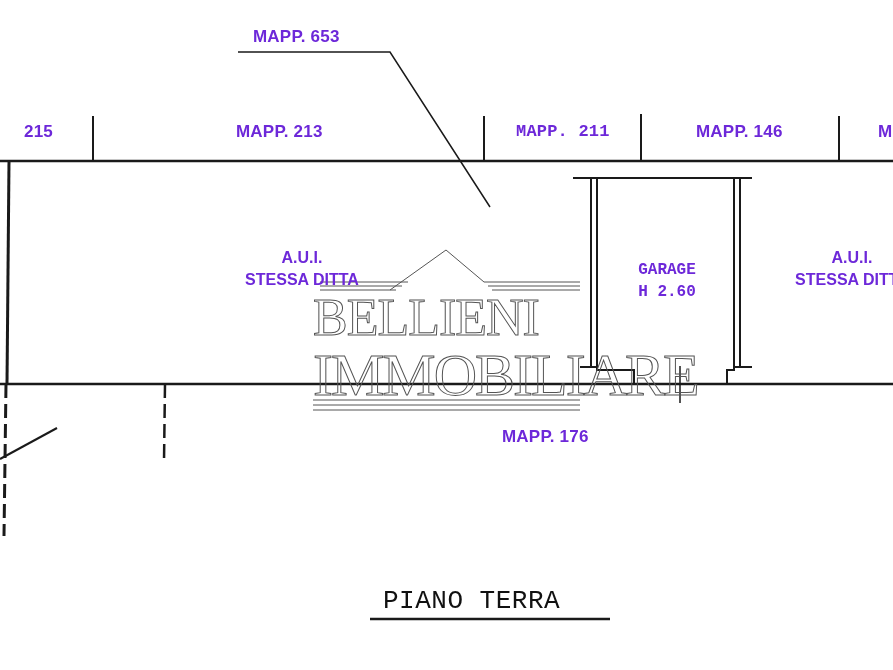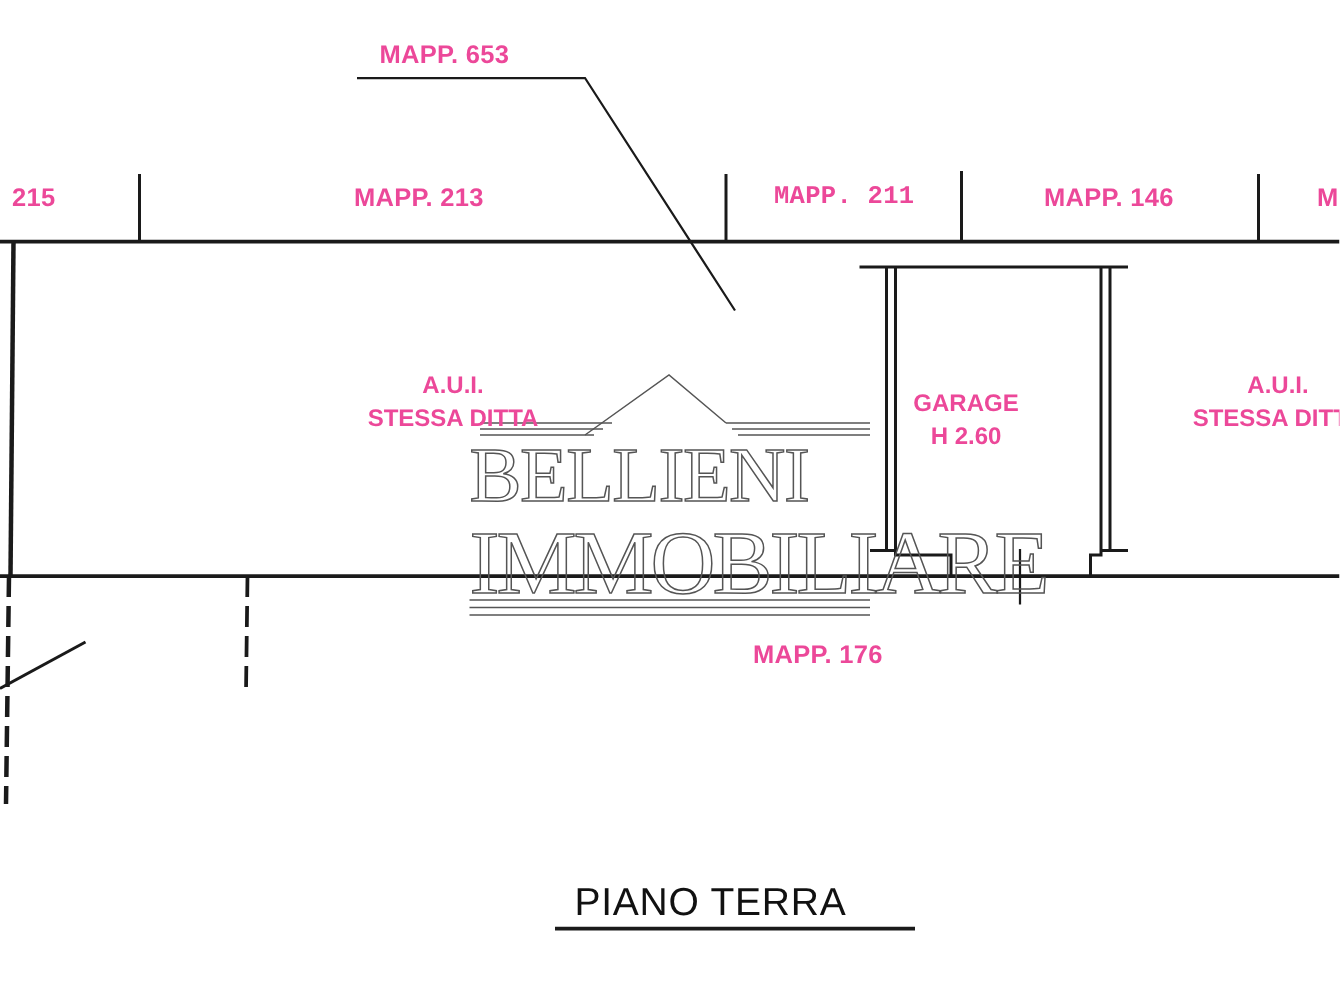--- a/index.html
+++ b/index.html
@@ -1,21 +1,21 @@
 <!DOCTYPE html>
 <html><head>
 <meta charset="utf-8">
 <style>
   html, body { margin: 0; padding: 0; background: #ffffff; }
   body { width: 893px; height: 670px; position: relative; overflow: hidden; font-family: "Liberation Sans", sans-serif; }
   #plan { position: absolute; left: 0; top: 0; width: 893px; height: 670px; }
-  .lbl { position: absolute; font-family: "Liberation Sans", sans-serif; color: #ec4899; font-weight: bold; white-space: nowrap; }
+  .lbl { position: absolute; font-family: "Liberation Sans", sans-serif; color: #6d28d9; font-weight: bold; white-space: nowrap; }
   .mapp { font-size: 17px; letter-spacing: 0.2px; }
   .room { font-size: 16px; text-align: center; line-height: 22px; font-weight: bold; }
-  .title { font-size: 26px; font-weight: normal; letter-spacing: 0.5px; color: #111; }
+  .title { font-size: 26px; font-weight: normal; letter-spacing: 0.5px; color: #111; font-family: Liberation Mono, monospace; }
   .wm { position: absolute; font-family: "Liberation Serif", serif; color: transparent; -webkit-text-stroke: 1px #555; white-space: nowrap; letter-spacing: -1px; }
 </style>
 </head>
 <body>
 
 <svg id="plan" viewBox="0 0 893 670" xmlns="http://www.w3.org/2000/svg">
 
   <line x1="0" y1="161" x2="893" y2="161" stroke="#1a1a1a" stroke-width="2.5"></line>
 
   <line x1="93" y1="116" x2="93" y2="161" stroke="#1a1a1a" stroke-width="2"></line>
@@ -53,32 +53,32 @@
     <line x1="484" y1="282" x2="580" y2="282"></line>
       <line x1="488" y1="286" x2="580" y2="286"></line>
       <line x1="492" y1="290" x2="580" y2="290"></line>
     <line x1="313" y1="400" x2="580" y2="400"></line>
       <line x1="313" y1="405" x2="580" y2="405"></line>
       <line x1="313" y1="410" x2="580" y2="410"></line>
   </g>
 </svg>
 
 <div class="lbl mapp" style="left:253px;top:27px;">MAPP. 653</div>
-<div class="lbl mapp" style="left:8px;top:122px;">215</div>
+<div class="lbl mapp" style="left:24px;top:122px;">215</div>
 <div class="lbl mapp" style="left:236px;top:122px;">MAPP. 213</div>
 <div class="lbl mapp" style="left:516px;top:122px;font-family:Liberation Mono, monospace;">MAPP. 211</div>
 <div class="lbl mapp" style="left:696px;top:122px;">MAPP. 146</div>
 <div class="lbl mapp" style="left:878px;top:122px;">M</div>
 <div class="lbl mapp" style="left:502px;top:427px;text-align:right;">MAPP. 176</div>
 
 <div class="lbl room" style="left:230px;top:247px;width:144px;">
   <div>A.U.I.</div>
   <div>STESSA DITTA</div>
 </div>
-<div class="lbl room" style="left:584px;top:259px;width:120px;">
+<div class="lbl room" style="left:607px;top:259px;width:120px;font-family:Liberation Mono, monospace;">
   <div>GARAGE</div>
   <div>H 2.60</div>
 </div>
 <div class="lbl room" style="left:780px;top:247px;width:144px;">
   <div>A.U.I.</div>
   <div>STESSA DITTA</div>
 </div>
 
 <div class="wm" style="left:313px;top:283px;font-size:52px;line-height:70px;text-align:right;">BELLIENI</div>
 <div class="wm" style="left:313px;top:352px;font-size:60px;line-height:46px;letter-spacing:-2px;">IMMOBILIARE</div>

